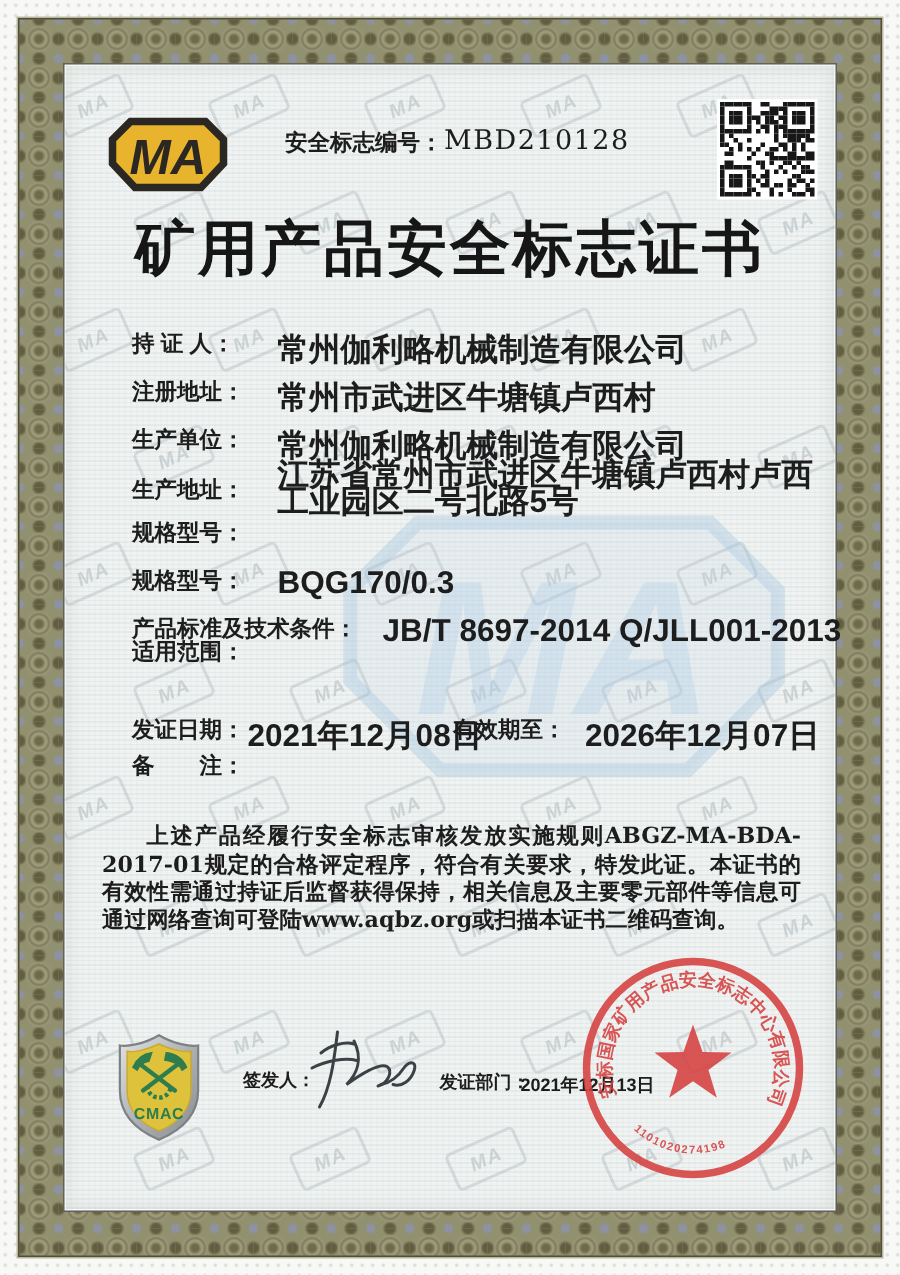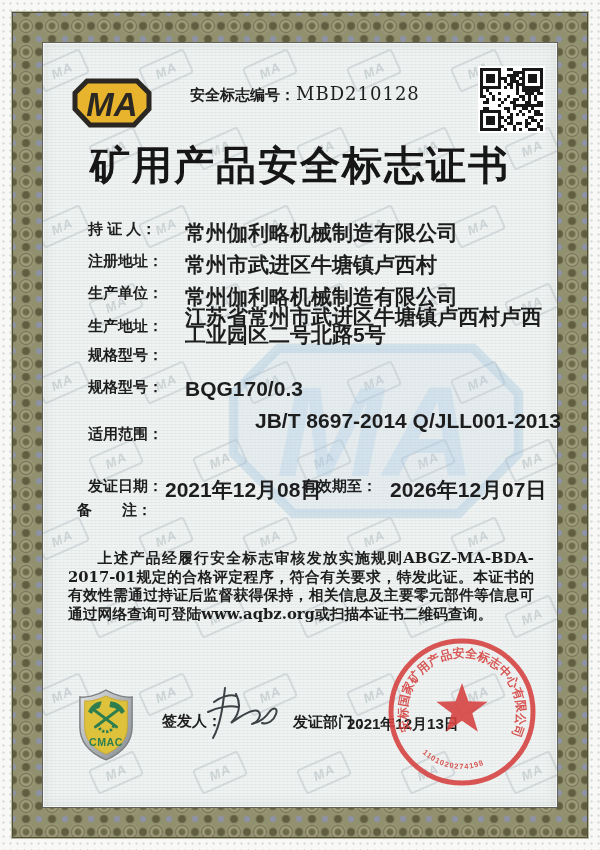--- a/index.html
+++ b/index.html
@@ -46,21 +46,21 @@
   .cert-title{left:0;top:138px;width:600px;text-align:center;font-size:40px;font-weight:800;
     letter-spacing:2px;font-family:"DejaVu Serif","Liberation Serif",serif;color:#161616;}
   .lab{font-size:15px;font-weight:bold;white-space:nowrap;}
   .val{font-size:21px;font-weight:bold;font-family:Liberation Sans, sans-serif;white-space:nowrap;}
   .val.wrap{white-space:normal;word-break:break-all;line-height:18px;}
   .statement{left:68px;top:549px;width:466px;font-size:14.8px;font-weight:bold;line-height:18.6px;
     text-align:justify;text-indent:2em;font-family:"DejaVu Serif","Liberation Serif",serif;}
   .seal{left:387px;top:637px;opacity:.88;}
   .sig{left:200px;top:682px;}
   .shield{left:77px;top:688px;}
-  .foot-lab{font-size:15px;font-weight:bold;}
+  .foot-lab{font-size:12px;font-weight:bold;}
 </style>
 </head>
 <body>
 
 <div class="page">
   <div class="band"></div>
 
   <div class="paper">
     <div class="stamps">
         <div class="stamp" style="left: -6px; top: 14px;">MA</div>
@@ -374,30 +374,31 @@
     <div class="abs val" style="left:185px;top:283px">常州伽利略机械制造有限公司</div>
 
     <div class="abs lab" style="left:88px;top:317px">生产地址：</div>
     <div class="abs val wrap" style="left:185px;top:308px;width:375px">江苏省常州市武进区牛塘镇卢西村卢西工业园区二号北路5号</div>
 
     <div class="abs lab" style="left:88px;top:346px">规格型号：</div>
 
     <div class="abs lab" style="left:88px;top:378px">规格型号：</div>
     <div class="abs val" style="left:185px;top:377px">BQG170/0.3</div>
 
+    <div class="abs lab" style="left:88px;top:410px">产品标准及技术条件：</div>
     <div class="abs val" style="left:255px;top:409px">JB/T 8697-2014  Q/JLL001-2013</div>
 
     <div class="abs lab" style="left:88px;top:425px">适用范围：</div>
 
     <div class="abs lab" style="left:88px;top:477px">发证日期：</div>
     <div class="abs val" style="left:165px;top:476px">2021年12月08日</div>
     <div class="abs lab" style="left:302px;top:477px">有效期至：</div>
     <div class="abs val" style="left:390px;top:476px">2026年12月07日</div>
 
-    <div class="abs lab" style="left:77px;top:501px">备　　注：</div>
+    <div class="abs lab" style="left:88px;top:501px">备　　注：</div>
 
     <div class="abs statement">上述产品经履行安全标志审核发放实施规则ABGZ-MA-BDA-2017-01规定的合格评定程序，符合有关要求，特发此证。本证书的有效性需通过持证后监督获得保持，相关信息及主要零元部件等信息可通过网络查询可登陆www.aqbz.org或扫描本证书二维码查询。</div>
 
     <svg class="abs shield" width="58" height="74" viewBox="0 0 60 76">
       <defs>
         <linearGradient id="sil" x1="0" y1="0" x2="1" y2="1">
           <stop offset="0" stop-color="#e2e4e6"></stop>
             <stop offset=".5" stop-color="#aeb2b5"></stop>
             <stop offset="1" stop-color="#888d90"></stop>
         </linearGradient>

